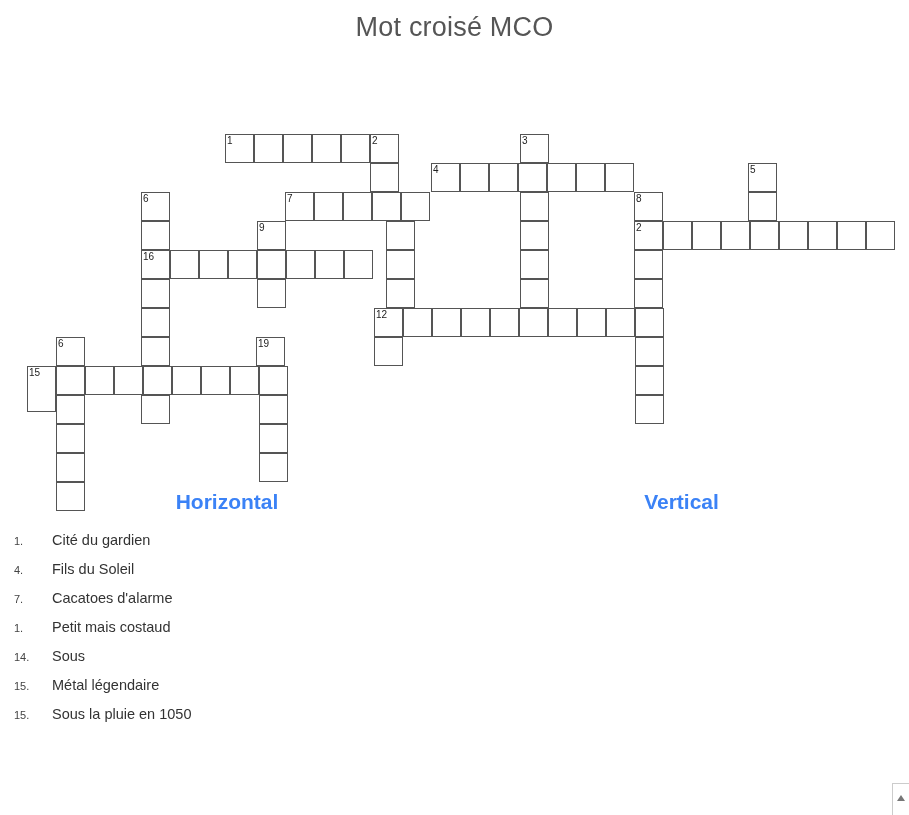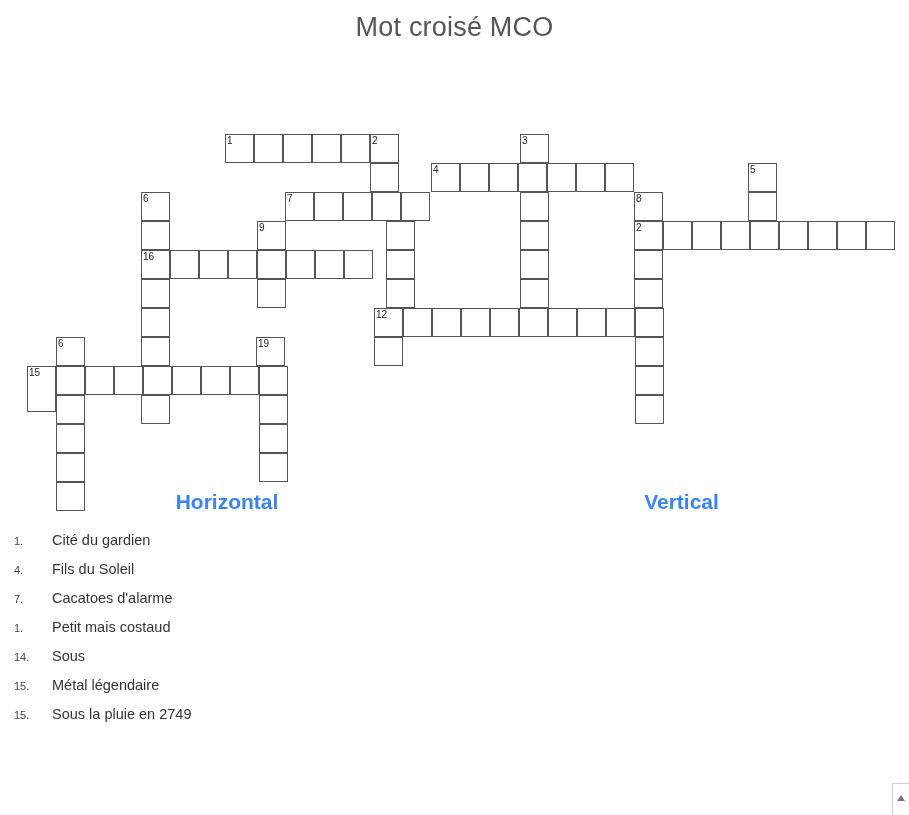--- a/index.html
+++ b/index.html
@@ -260,21 +260,21 @@
         <div class="clue-row">
           <span class="clue-num">14.</span>
           <span class="clue-text">Sous</span>
         </div>
         <div class="clue-row">
           <span class="clue-num">15.</span>
           <span class="clue-text">Métal légendaire</span>
         </div>
         <div class="clue-row">
           <span class="clue-num">15.</span>
-          <span class="clue-text">Sous la pluie en 2749</span>
+          <span class="clue-text">Sous la pluie en 1050</span>
         </div>
       </div>
   </div>
   <div class="clue-col vertical-col">
     <h2>Vertical</h2>
     <div id="down-list">
         <div class="clue-row"></div>
         <div class="clue-row"></div>
         <div class="clue-row"></div>
         <div class="clue-row"></div>

